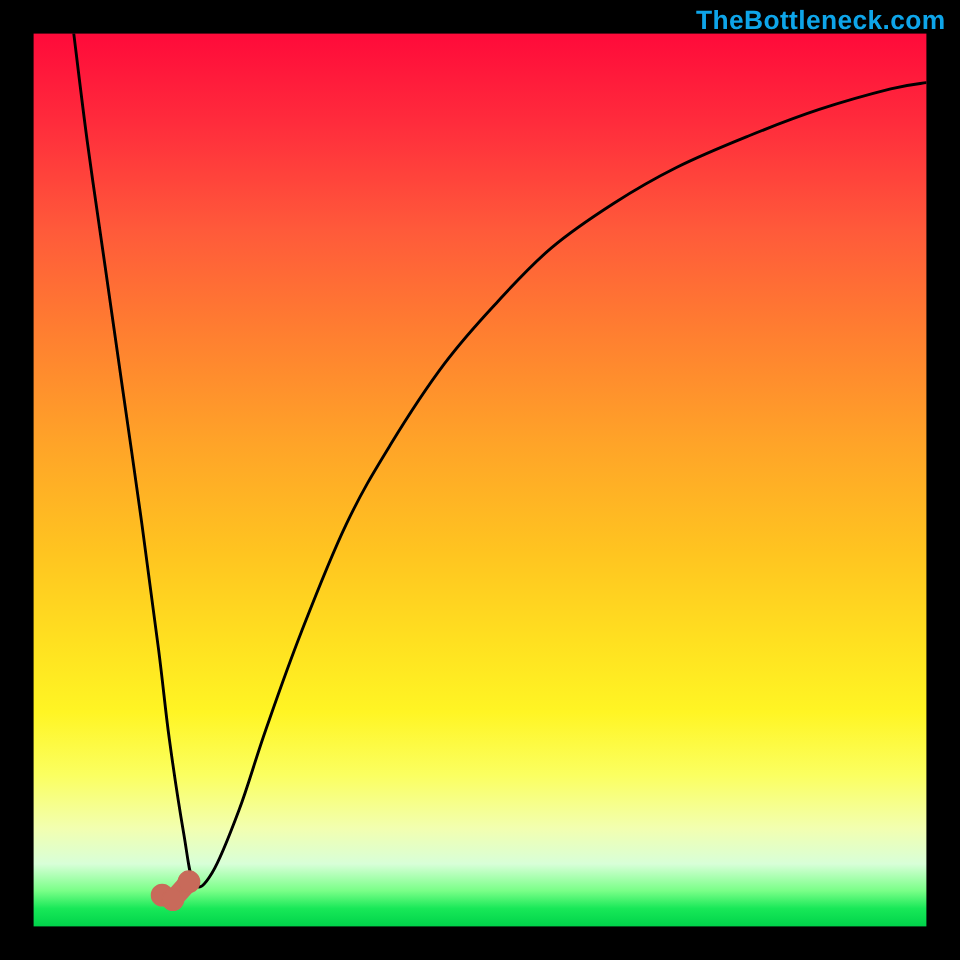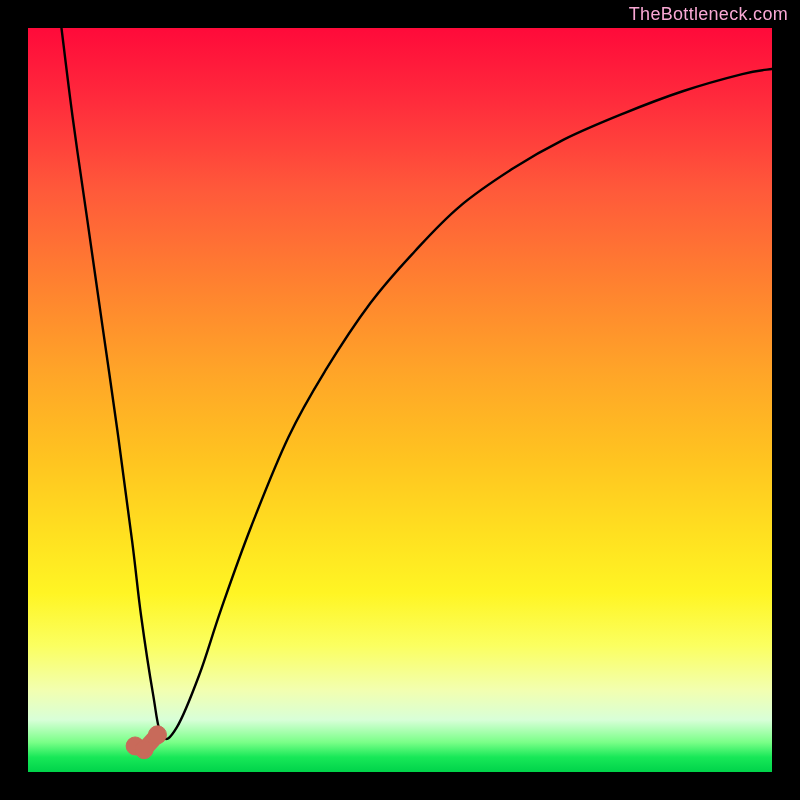--- a/index.html
+++ b/index.html
@@ -40,24 +40,24 @@
       #d8ffd8 93%,
       #7aff88 96%,
       #18e858 98%,
       #00d34a 100%
     );
   }
   .watermark {
     position: absolute;
     top: 4px;
     right: 12px;
-    color: #f9a8d4;
-    font-size: 18px;
+    color: #0ea5e9;
+    font-size: 22px;
     letter-spacing: 0.3px;
-    font-weight: 400;
+    font-weight: 700;
   }
   svg.curve {
     position: absolute;
     left: 0;
     top: 0;
     width: 744px;
     height: 744px;
   }
 </style>
 </head>

